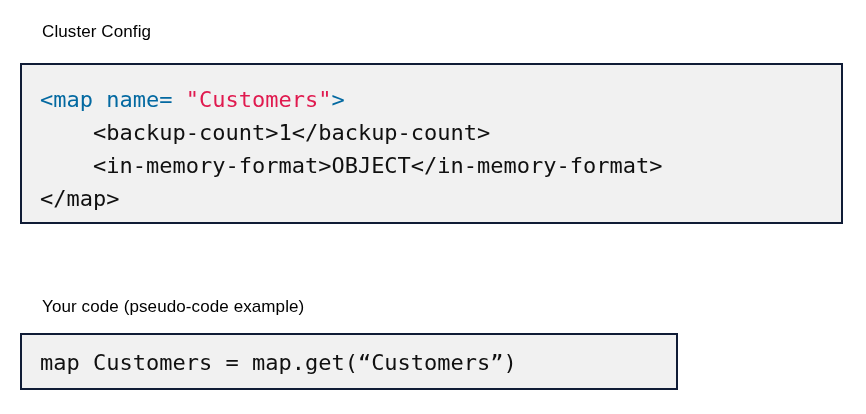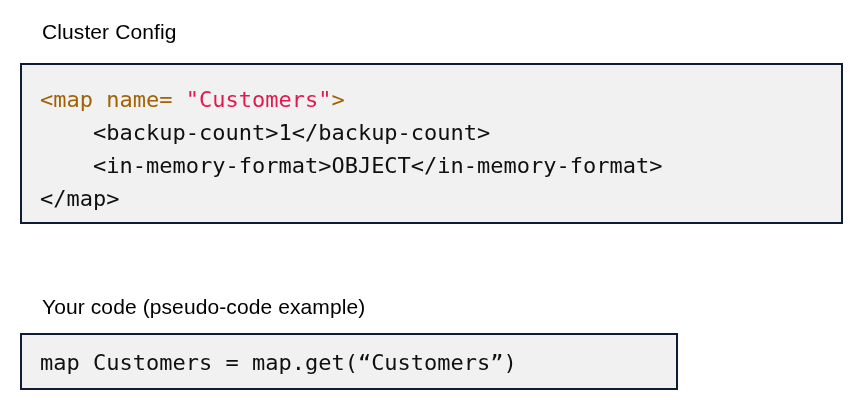--- a/index.html
+++ b/index.html
@@ -21,21 +21,21 @@
     left: 0;
     top: 0;
     width: 866px;
     height: 414px;
   }
 
   .section-heading {
     position: absolute;
     left: 42px;
     font-family: "Liberation Sans", sans-serif;
-    font-size: 21px;
+    font-size: 17px;
     font-weight: 400;
     color: #000000;
     letter-spacing: 0.1px;
     white-space: nowrap;
     line-height: 21px;
   }
 
   #heading-cluster-config { top: 21px; }
   #heading-your-code      { top: 296px; }
 
@@ -67,21 +67,21 @@
     height: 57px;
     padding: 11px 0 0 18px;
   }
 
   .code-line {
     display: block;
     white-space: pre;
     min-height: 33px;
   }
 
-  .tok-tag    { color: #a16207; }
+  .tok-tag    { color: #0369a1; }
   .tok-string { color: #e01a4f; }
   .tok-plain  { color: #101010; }
 </style>
 </head>
 <body>
 
 <div class="page">
 
   <div class="section-heading" id="heading-cluster-config">Cluster Config</div>
 

